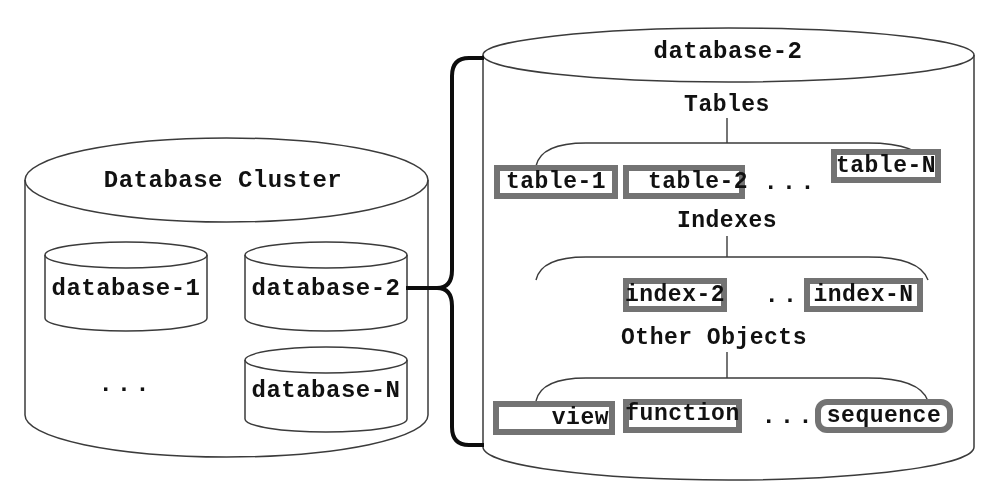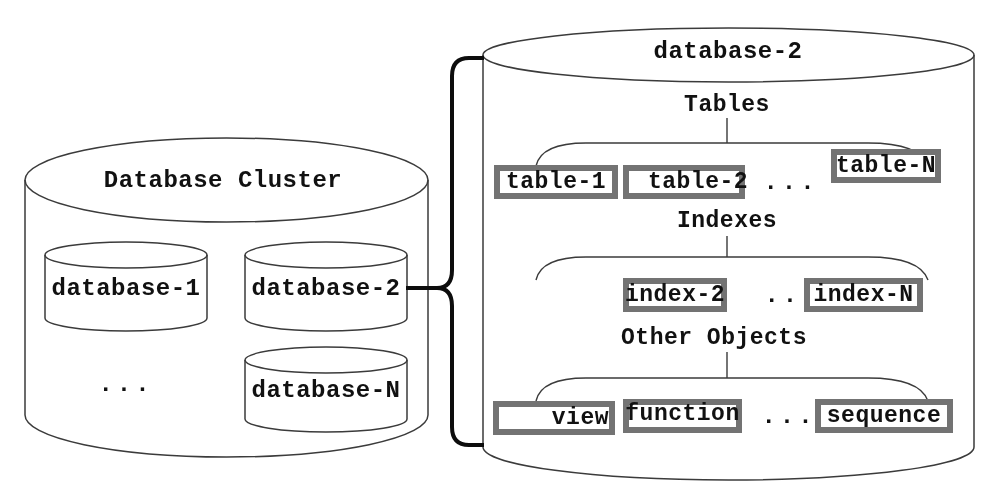--- a/index.html
+++ b/index.html
@@ -131,17 +131,17 @@
   </div>
 
   <div class="lbl" style="left:714px; top:338px;">Other Objects</div>
   <div class="box" style="left:493px; top:401px; width:122px;justify-content:flex-end;">
     <span>view</span>
   </div>
   <div class="box" style="left:623px; top:399px; width:119px;align-items:flex-end;">
     <span>function</span>
   </div>
   <div class="lbl dots" style="left:789px; top:417px;">...</div>
-  <div class="box" style="left:815px; top:399px; width:138px;">
+  <div class="box" style="left:815px; top:399px; width:138px;border-radius:12px;">
     <span>sequence</span>
   </div>
 
 </div>
 
 </body></html>

